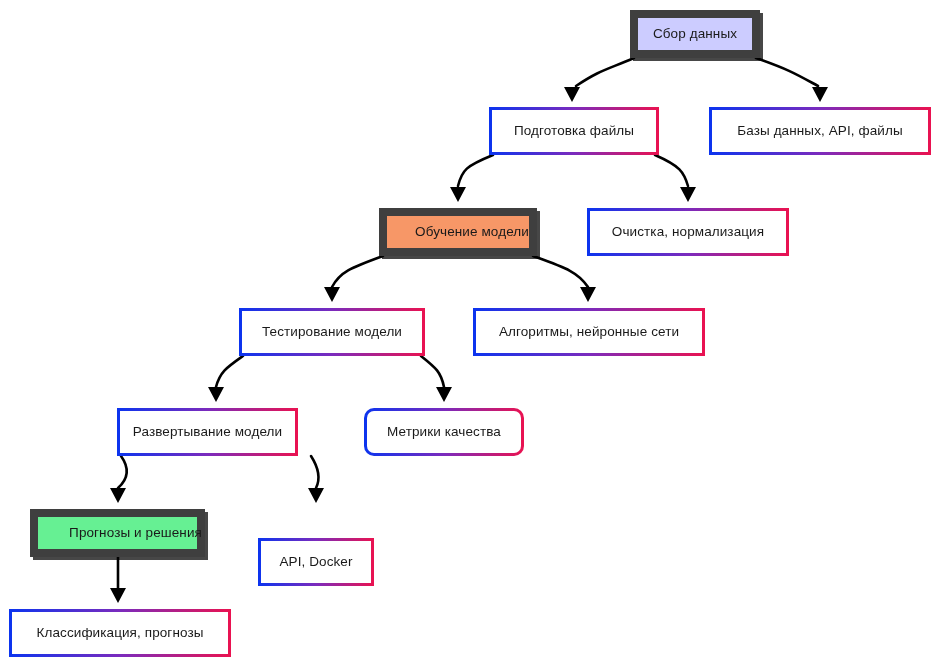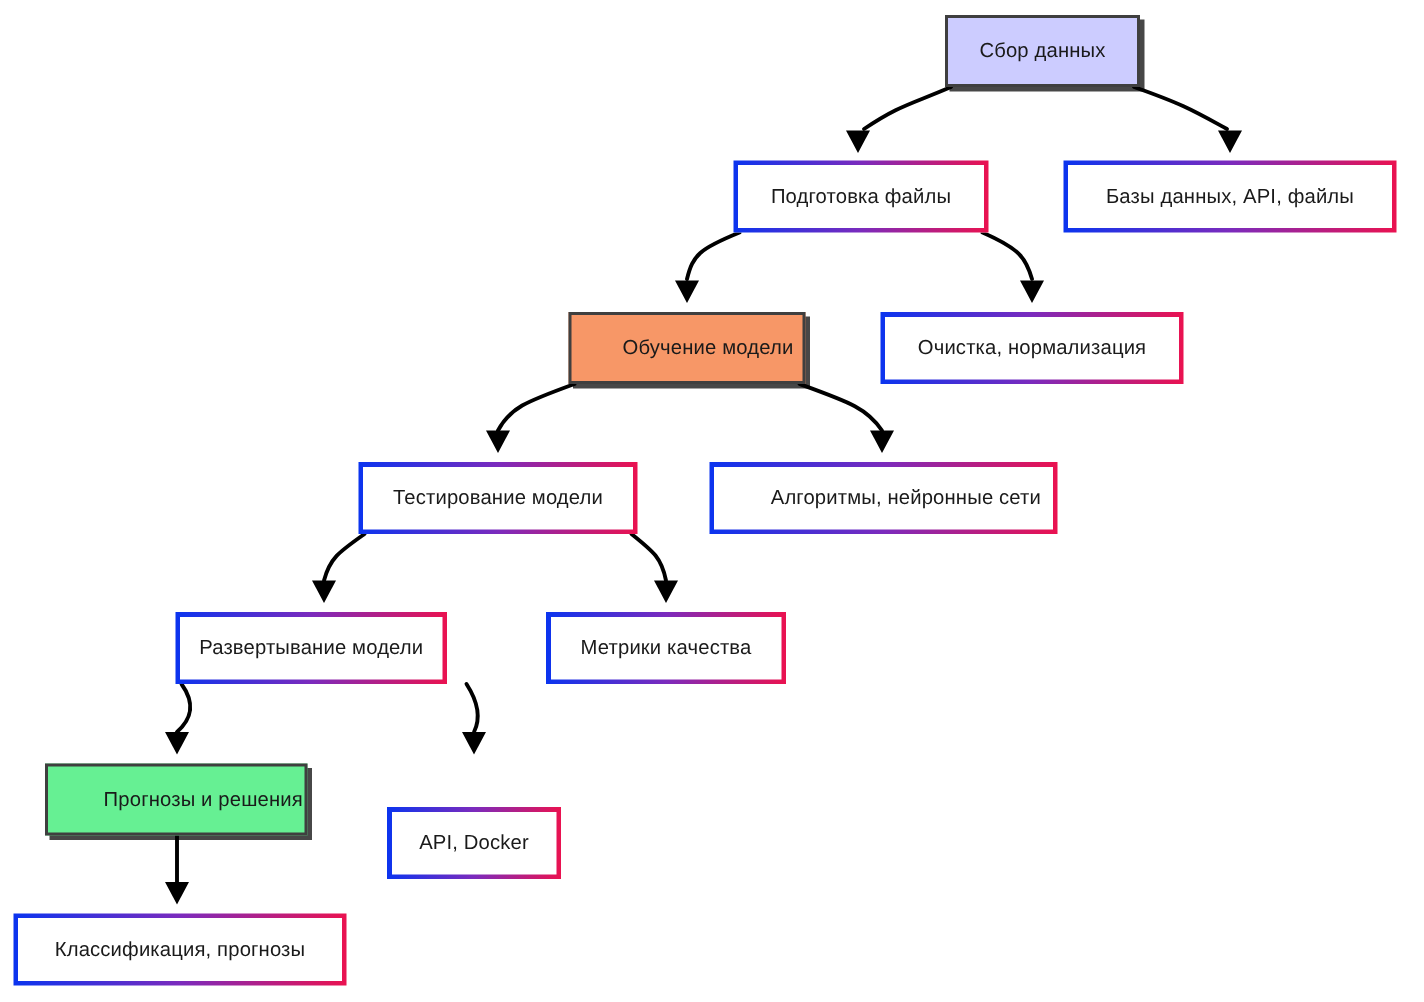--- a/index.html
+++ b/index.html
@@ -43,21 +43,21 @@
     background: #ffffff;
     border: 3px solid transparent;
     background-image:
       linear-gradient(#ffffff, #ffffff),
       linear-gradient(90deg, #0b34ef 0%, #7b2bbd 50%, #ea1250 100%);
     background-origin: border-box;
     background-clip: padding-box, border-box;
   }
   
   .node.solid {
-    border: 2px solid #a21caf;
+    border: 8px solid #a21caf;
     box-shadow: 3px 3px 0 rgba(0,0,0,0.72);
   }
   .node-label {
     display: block;
     padding: 0 8px;
   }
 </style>
 </head>
 <body>
 
@@ -122,27 +122,27 @@
       </div>
       <div class="node solid" style="left: 379px; top: 208px; width: 158px; height: 48px; background: rgb(247, 151, 103); border-color: rgb(63, 63, 63); padding-left: 28px;">
         <span class="node-label">Обучение модели</span>
       </div>
       <div class="node grad" style="left: 587px; top: 208px; width: 202px; height: 48px; background-image: linear-gradient(rgb(255, 255, 255), rgb(255, 255, 255)), linear-gradient(90deg, rgb(11, 52, 239) 0%, rgb(123, 43, 189) 50%, rgb(234, 18, 80) 100%);">
         <span class="node-label">Очистка, нормализация</span>
       </div>
       <div class="node grad" style="left: 239px; top: 308px; width: 186px; height: 48px; background-image: linear-gradient(rgb(255, 255, 255), rgb(255, 255, 255)), linear-gradient(90deg, rgb(11, 52, 239) 0%, rgb(123, 43, 189) 50%, rgb(234, 18, 80) 100%);">
         <span class="node-label">Тестирование модели</span>
       </div>
-      <div class="node grad" style="left: 473px; top: 308px; width: 232px; height: 48px; background-image: linear-gradient(rgb(255, 255, 255), rgb(255, 255, 255)), linear-gradient(90deg, rgb(11, 52, 239) 0%, rgb(123, 43, 189) 50%, rgb(234, 18, 80) 100%); justify-content: flex-end;">
+      <div class="node grad" style="left: 473px; top: 308px; width: 232px; height: 48px; background-image: linear-gradient(rgb(255, 255, 255), rgb(255, 255, 255)), linear-gradient(90deg, rgb(11, 52, 239) 0%, rgb(123, 43, 189) 50%, rgb(234, 18, 80) 100%);">
         <span class="node-label">Алгоритмы, нейронные сети</span>
       </div>
       <div class="node grad" style="left: 117px; top: 408px; width: 181px; height: 48px; background-image: linear-gradient(rgb(255, 255, 255), rgb(255, 255, 255)), linear-gradient(90deg, rgb(11, 52, 239) 0%, rgb(123, 43, 189) 50%, rgb(234, 18, 80) 100%);">
         <span class="node-label">Развертывание модели</span>
       </div>
-      <div class="node grad" style="left: 364px; top: 408px; width: 160px; height: 48px; background-image: linear-gradient(rgb(255, 255, 255), rgb(255, 255, 255)), linear-gradient(90deg, rgb(11, 52, 239) 0%, rgb(123, 43, 189) 50%, rgb(234, 18, 80) 100%);">
+      <div class="node grad" style="left: 364px; top: 408px; width: 160px; height: 48px; background-image: linear-gradient(rgb(255, 255, 255), rgb(255, 255, 255)), linear-gradient(90deg, rgb(11, 52, 239) 0%, rgb(123, 43, 189) 50%, rgb(234, 18, 80) 100%); border-radius: 10px;">
         <span class="node-label">Метрики качества</span>
       </div>
       <div class="node solid" style="left: 30px; top: 509px; width: 175px; height: 48px; background: rgb(102, 240, 147); border-color: rgb(63, 63, 63); padding-left: 36px;">
         <span class="node-label">Прогнозы и решения</span>
       </div>
       <div class="node grad" style="left: 258px; top: 538px; width: 116px; height: 48px; background-image: linear-gradient(rgb(255, 255, 255), rgb(255, 255, 255)), linear-gradient(90deg, rgb(11, 52, 239) 0%, rgb(123, 43, 189) 50%, rgb(234, 18, 80) 100%);">
         <span class="node-label">API, Docker</span>
       </div>
       <div class="node grad" style="left: 9px; top: 609px; width: 222px; height: 48px; background-image: linear-gradient(rgb(255, 255, 255), rgb(255, 255, 255)), linear-gradient(90deg, rgb(11, 52, 239) 0%, rgb(123, 43, 189) 50%, rgb(234, 18, 80) 100%);">
         <span class="node-label">Классификация, прогнозы</span>

